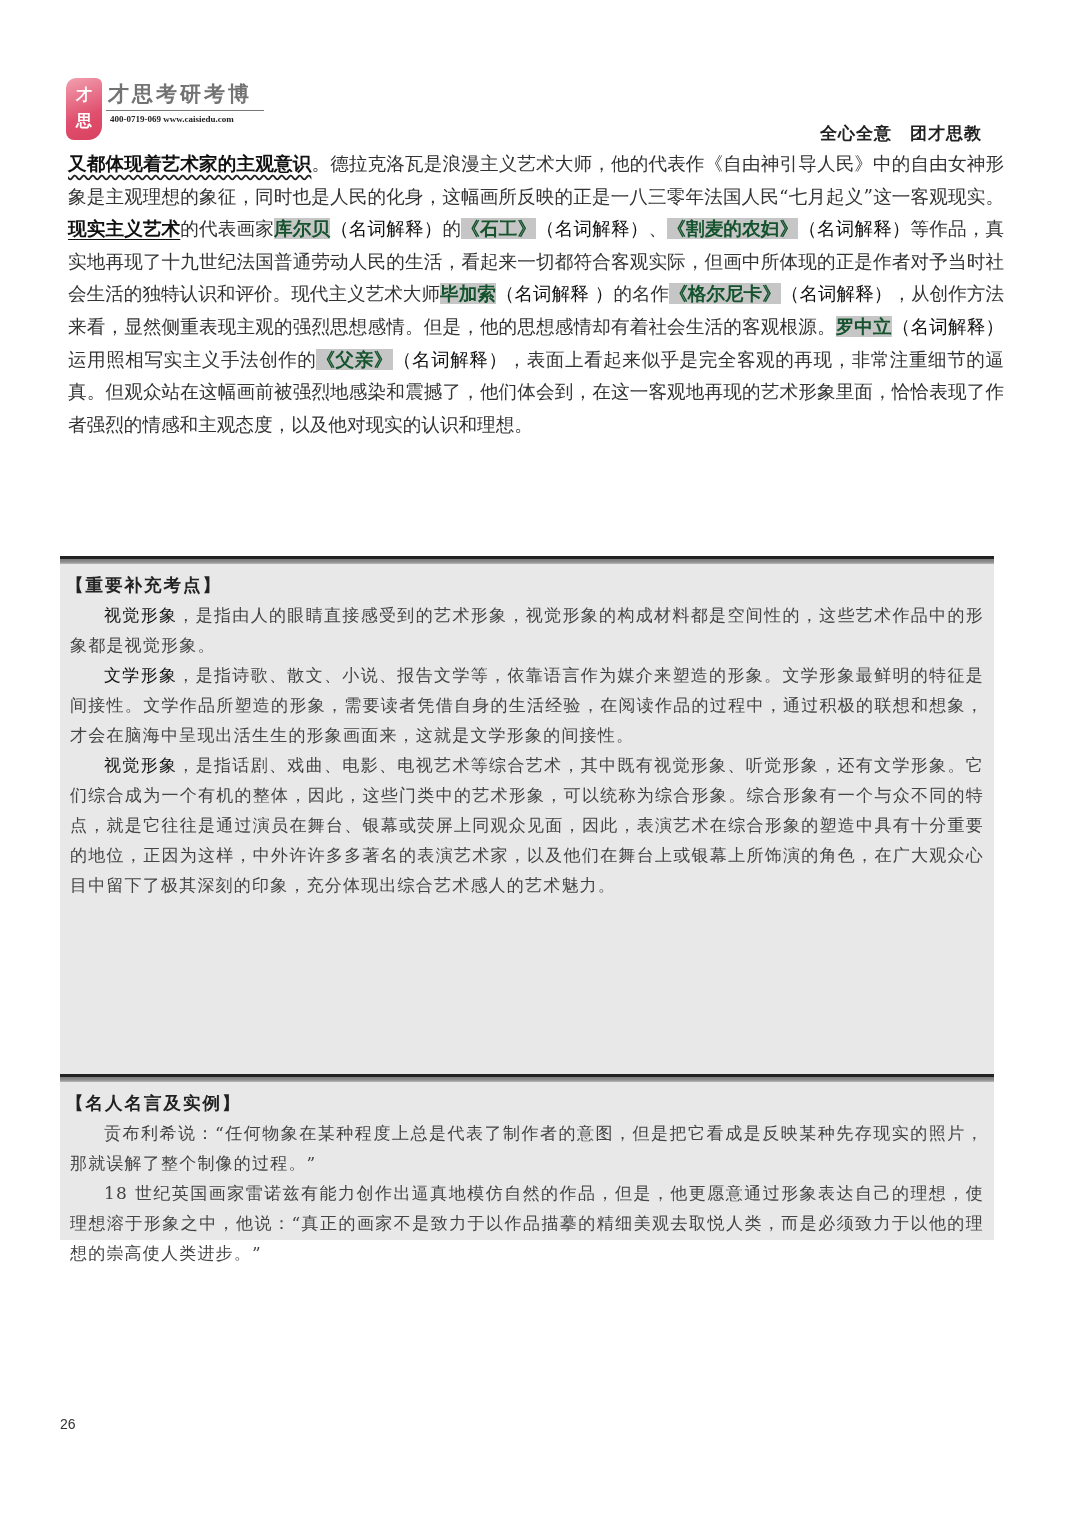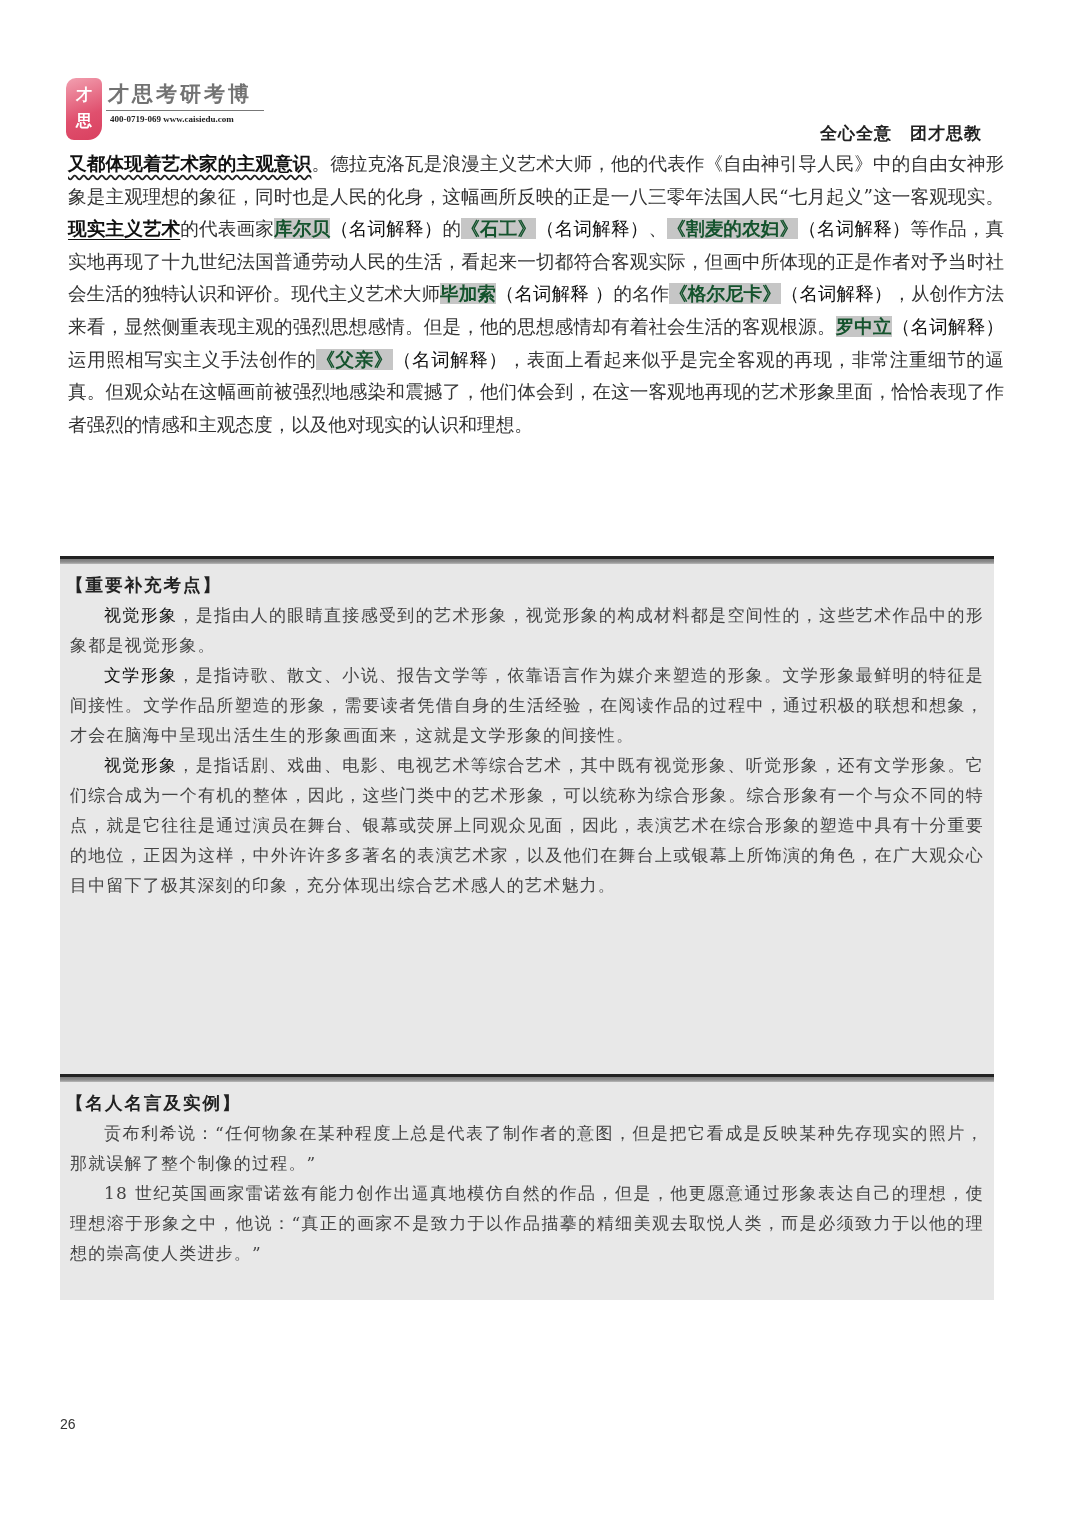--- a/index.html
+++ b/index.html
@@ -20,21 +20,21 @@
   .uline-thin { text-decoration: underline; text-underline-offset: 4px; color: #111; }
   .hl { background: #c6c6c6; font-weight: bold; color: #14532d; }
   .b { font-weight: normal; color: #111; }
 
   .box { position: absolute; left: 60px; width: 934px; background: #e8e8e8; }
   .box-top { height: 8px; background: linear-gradient(#222 0, #222 3px, #7a7a7a 3px, #8f8f8f 6px, #b8b8b8 8px); }
   .box-body { padding: 6px 10px 6px 10px; font-size: 17px; line-height: 30px; color: #444; text-align: justify; letter-spacing: 1.2px; }
   .box-body p { margin: 0; }
   .box-title { font-weight: bold; color: #222; font-size: 17.5px; letter-spacing: 2px; margin-left: -4px !important; }
   .box1 { top: 556px; height: 604px; }
-  .box2 { top: 1074px; height: 226px; }
+  .box2 { top: 1074px; height: 166px; }
   .page-num { position: absolute; left: 60px; top: 1416px; font-size: 14px; color: #333; font-family: "Liberation Sans", sans-serif; }
 </style>
 </head>
 <body>
 
 <div class="header-logo">
   <div class="logo-seal">
     <div>才</div>
     <div>思</div>
   </div>

